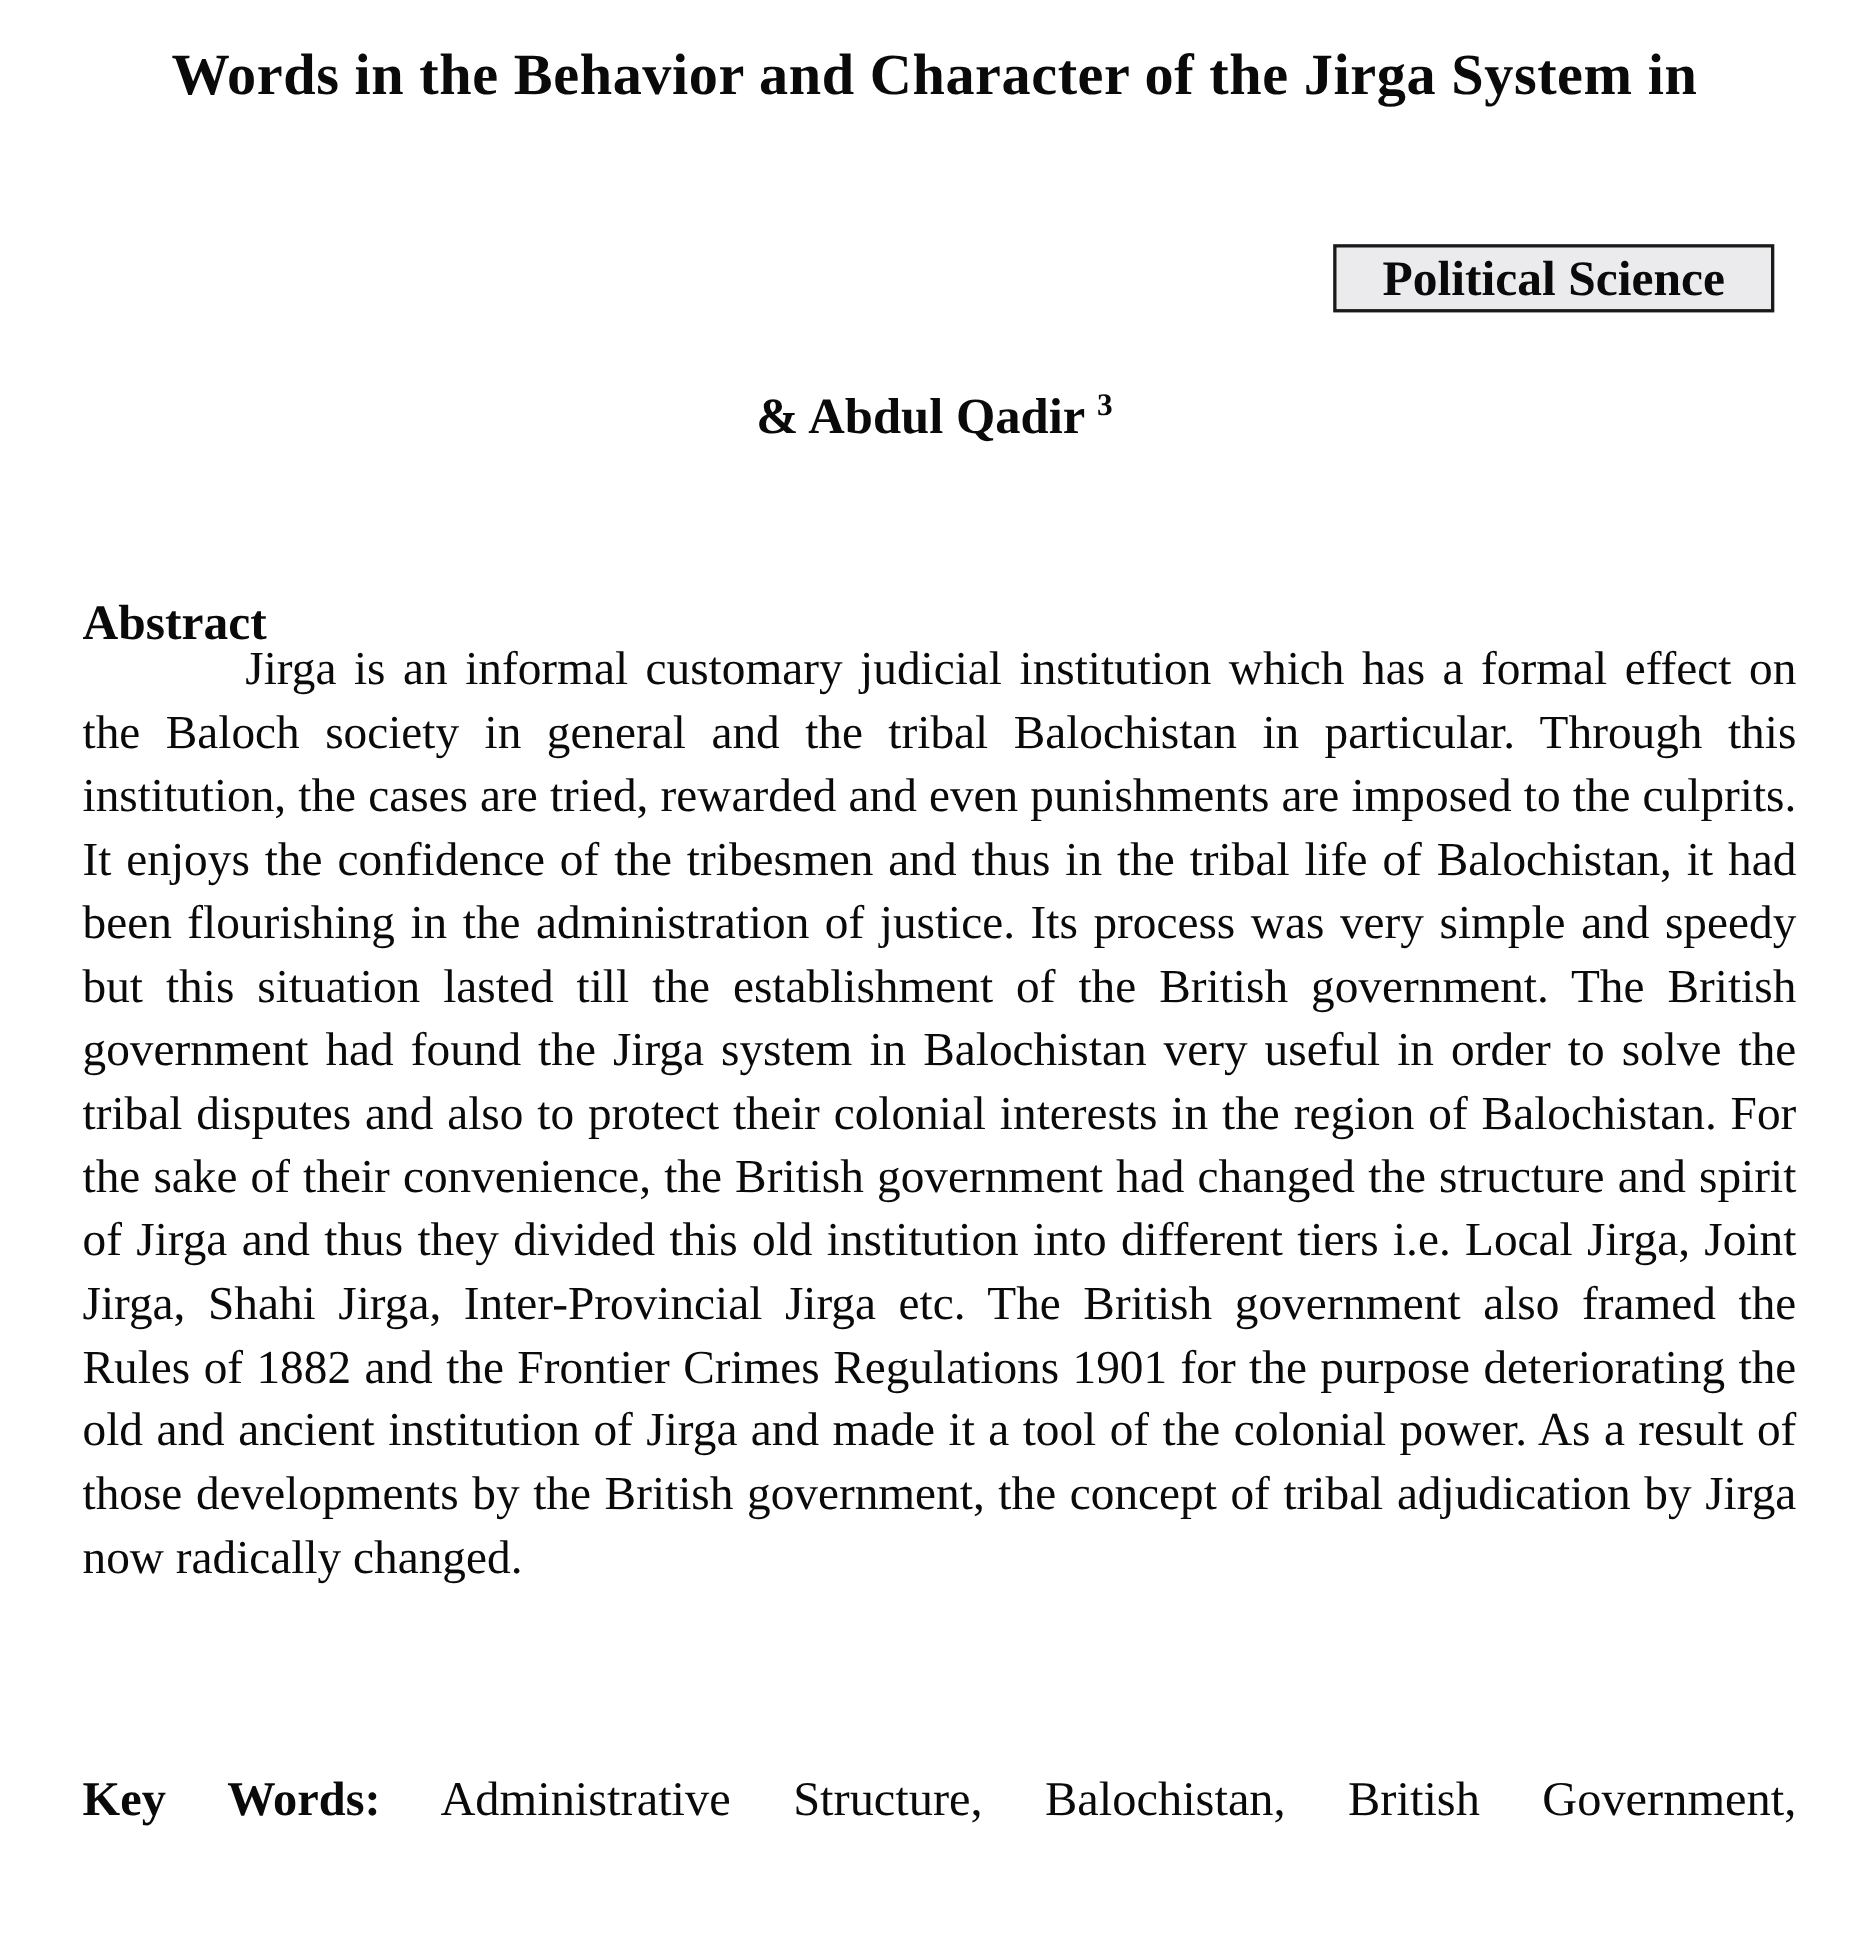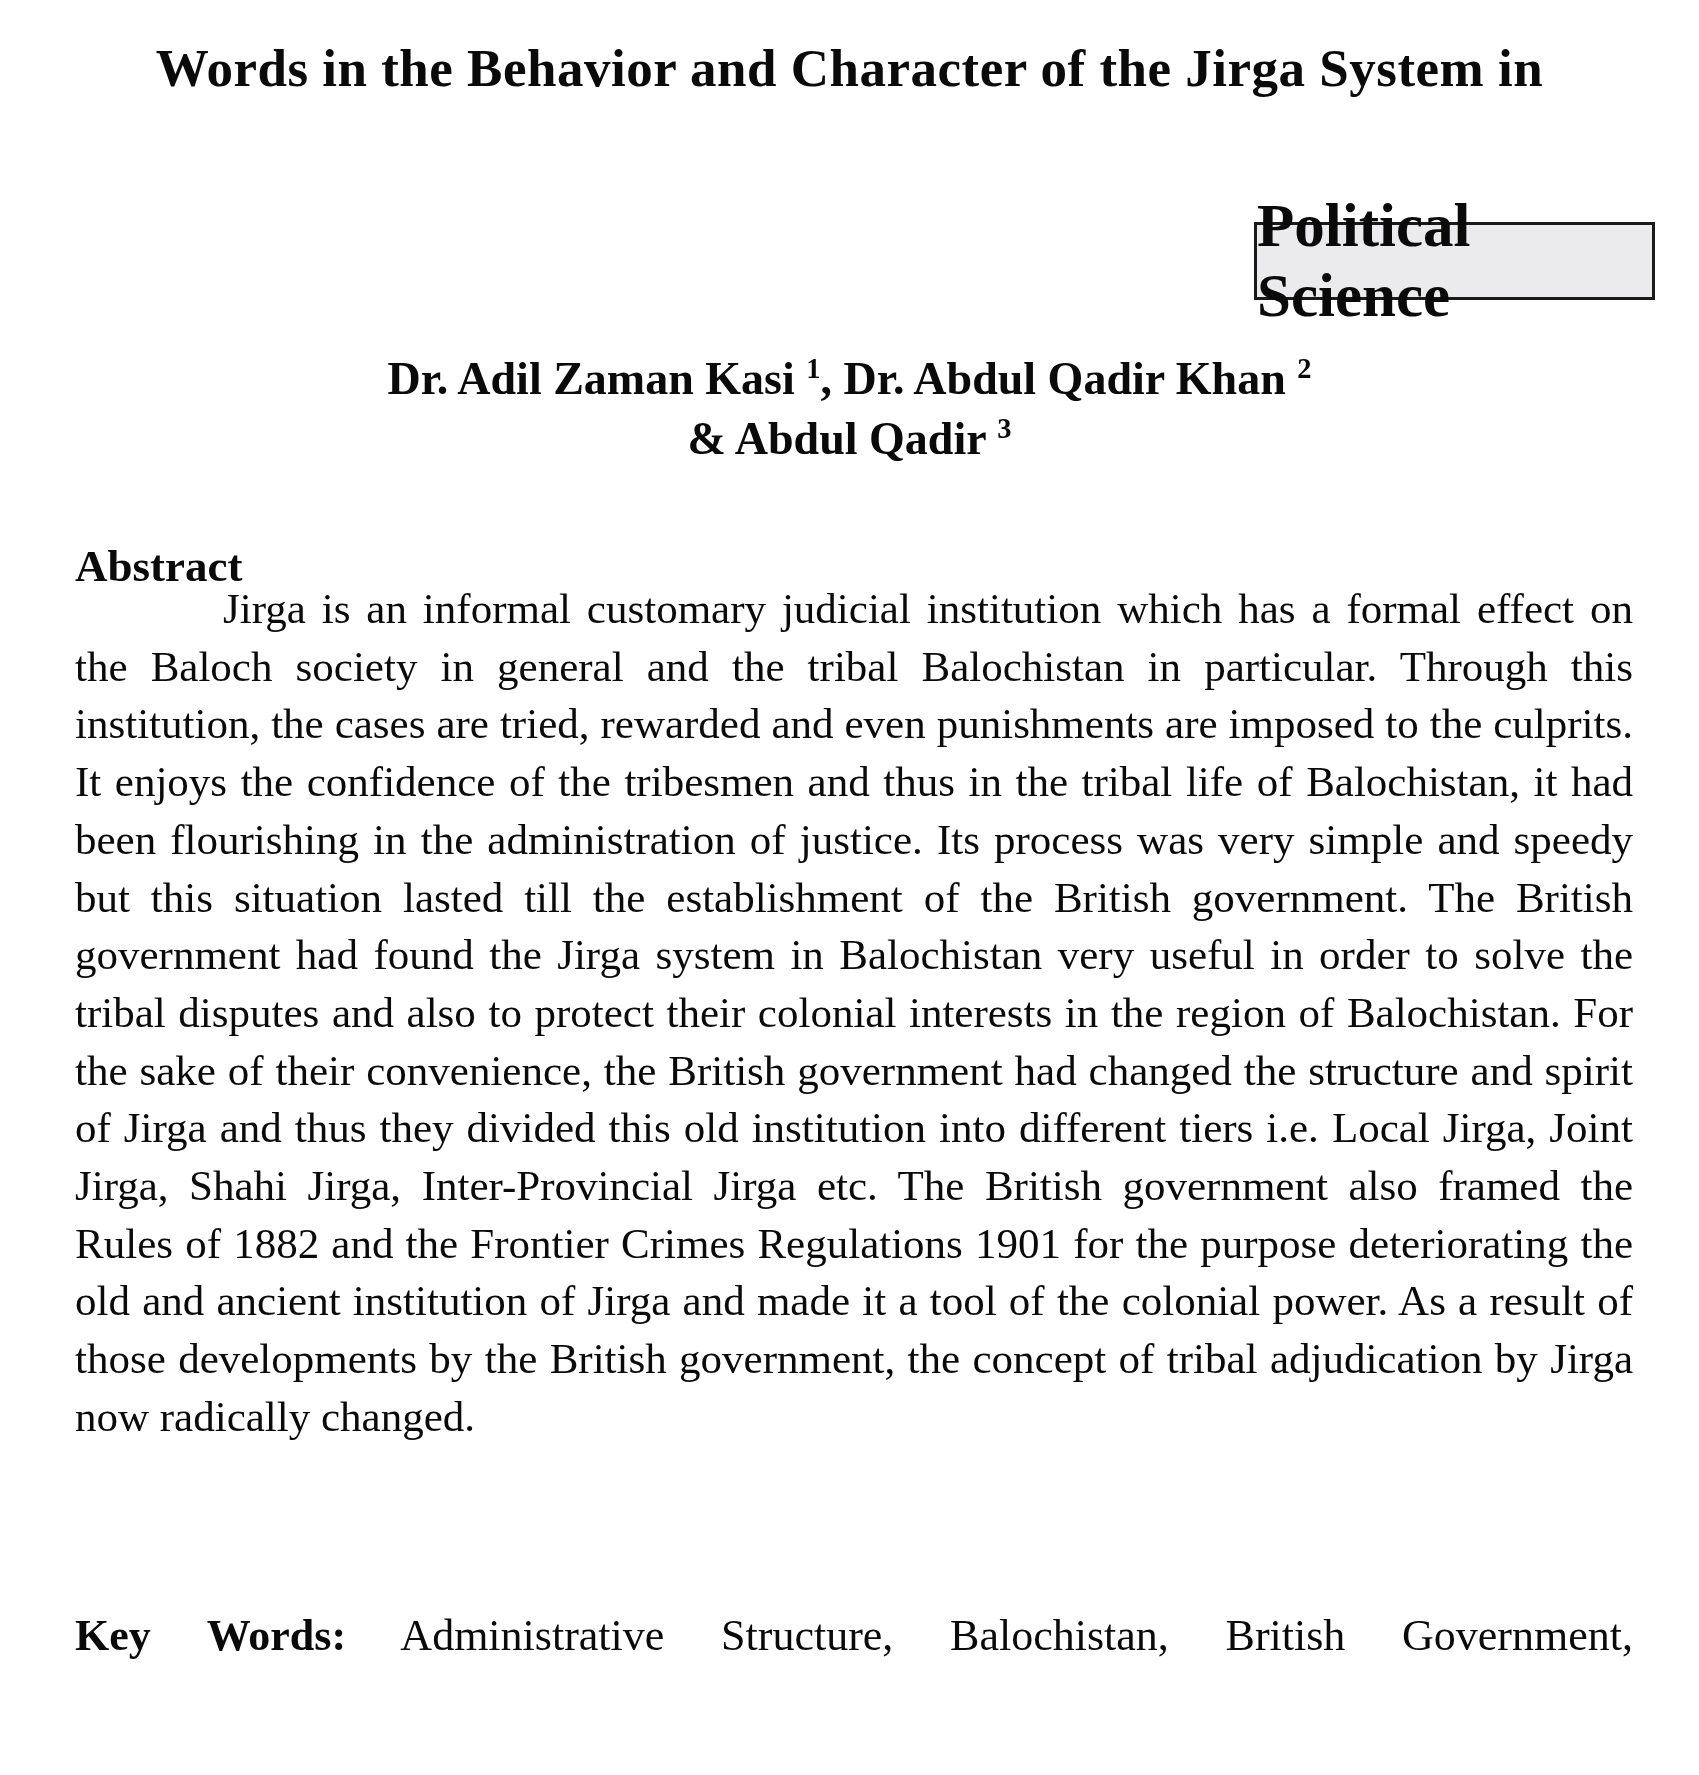--- a/index.html
+++ b/index.html
@@ -21,27 +21,26 @@
     top: 30px; left: 0; right: 0;
     text-align: center;
     font-weight: bold;
     font-size: 53px;
     line-height: 77px;
     letter-spacing: 0.5px;
   }
   .subject-box {
     position: absolute;
     top: 222px; left: 1212px;
-    width: 401px; height: 78px;
+    width: 401px; height: 62px;
     background: var(--box_bg, #ebebed);
     border: 3px solid var(--box_border, #1a1a1a);
     display: flex; align-items: center; justify-content: center;
     font-weight: bold;
-    font-size: 61px;
-    margin-left: 42px;
+    font-size: 45px;
   }
   .authors {
     position: absolute;
     top: 349px; left: 0; right: 0;
     text-align: center;
     font-weight: bold;
     font-size: 46px;
     line-height: 60px;
   }
   sup {
@@ -87,21 +86,20 @@
 
 <div class="page">
 
   <h1 class="paper-title"><span>Words in the Behavior and Character of the Jirga System in</span><br></h1>
 
   <div class="subject-box">
     <span>Political Science</span>
   </div>
 
   <div class="authors">
-    <div><span>Dr. Adil Zaman Kasi </span><sup>1</sup><span>, </span><span>Dr. Abdul Qadir Khan </span><sup>2</sup></div>
     <div><span>&amp; </span><span>Abdul Qadir </span><sup>3</sup></div>
   </div>
 
   <h2 class="abstract-heading">Abstract</h2>
 
   <p class="abstract-body">Jirga is an informal customary judicial institution which has a formal effect on the Baloch society in general and the tribal Balochistan in particular. Through this institution, the cases are tried, rewarded and even punishments are imposed to the culprits. It enjoys the confidence of the tribesmen and thus in the tribal life of Balochistan, it had been flourishing in the administration of justice. Its process was very simple and speedy but this situation lasted till the establishment of the British government. The British government had found the Jirga system in Balochistan very useful in order to solve the tribal disputes and also to protect their colonial interests in the region of Balochistan. For the sake of their convenience, the British government had changed the structure and spirit of Jirga and thus they divided this old institution into different tiers i.e. Local Jirga, Joint Jirga, Shahi Jirga, Inter-Provincial Jirga etc. The British government also framed the Rules of 1882 and the Frontier Crimes Regulations 1901 for the purpose deteriorating the old and ancient institution of Jirga and made it a tool of the colonial power. As a result of those developments by the British government, the concept of tribal adjudication by Jirga now radically changed.</p>
 
   <div class="keywords">
     <div class="kw-line1"><span class="kw-label">Key Words:</span><span> Administrative Structure, Balochistan, British Government,</span></div>
   </div>

